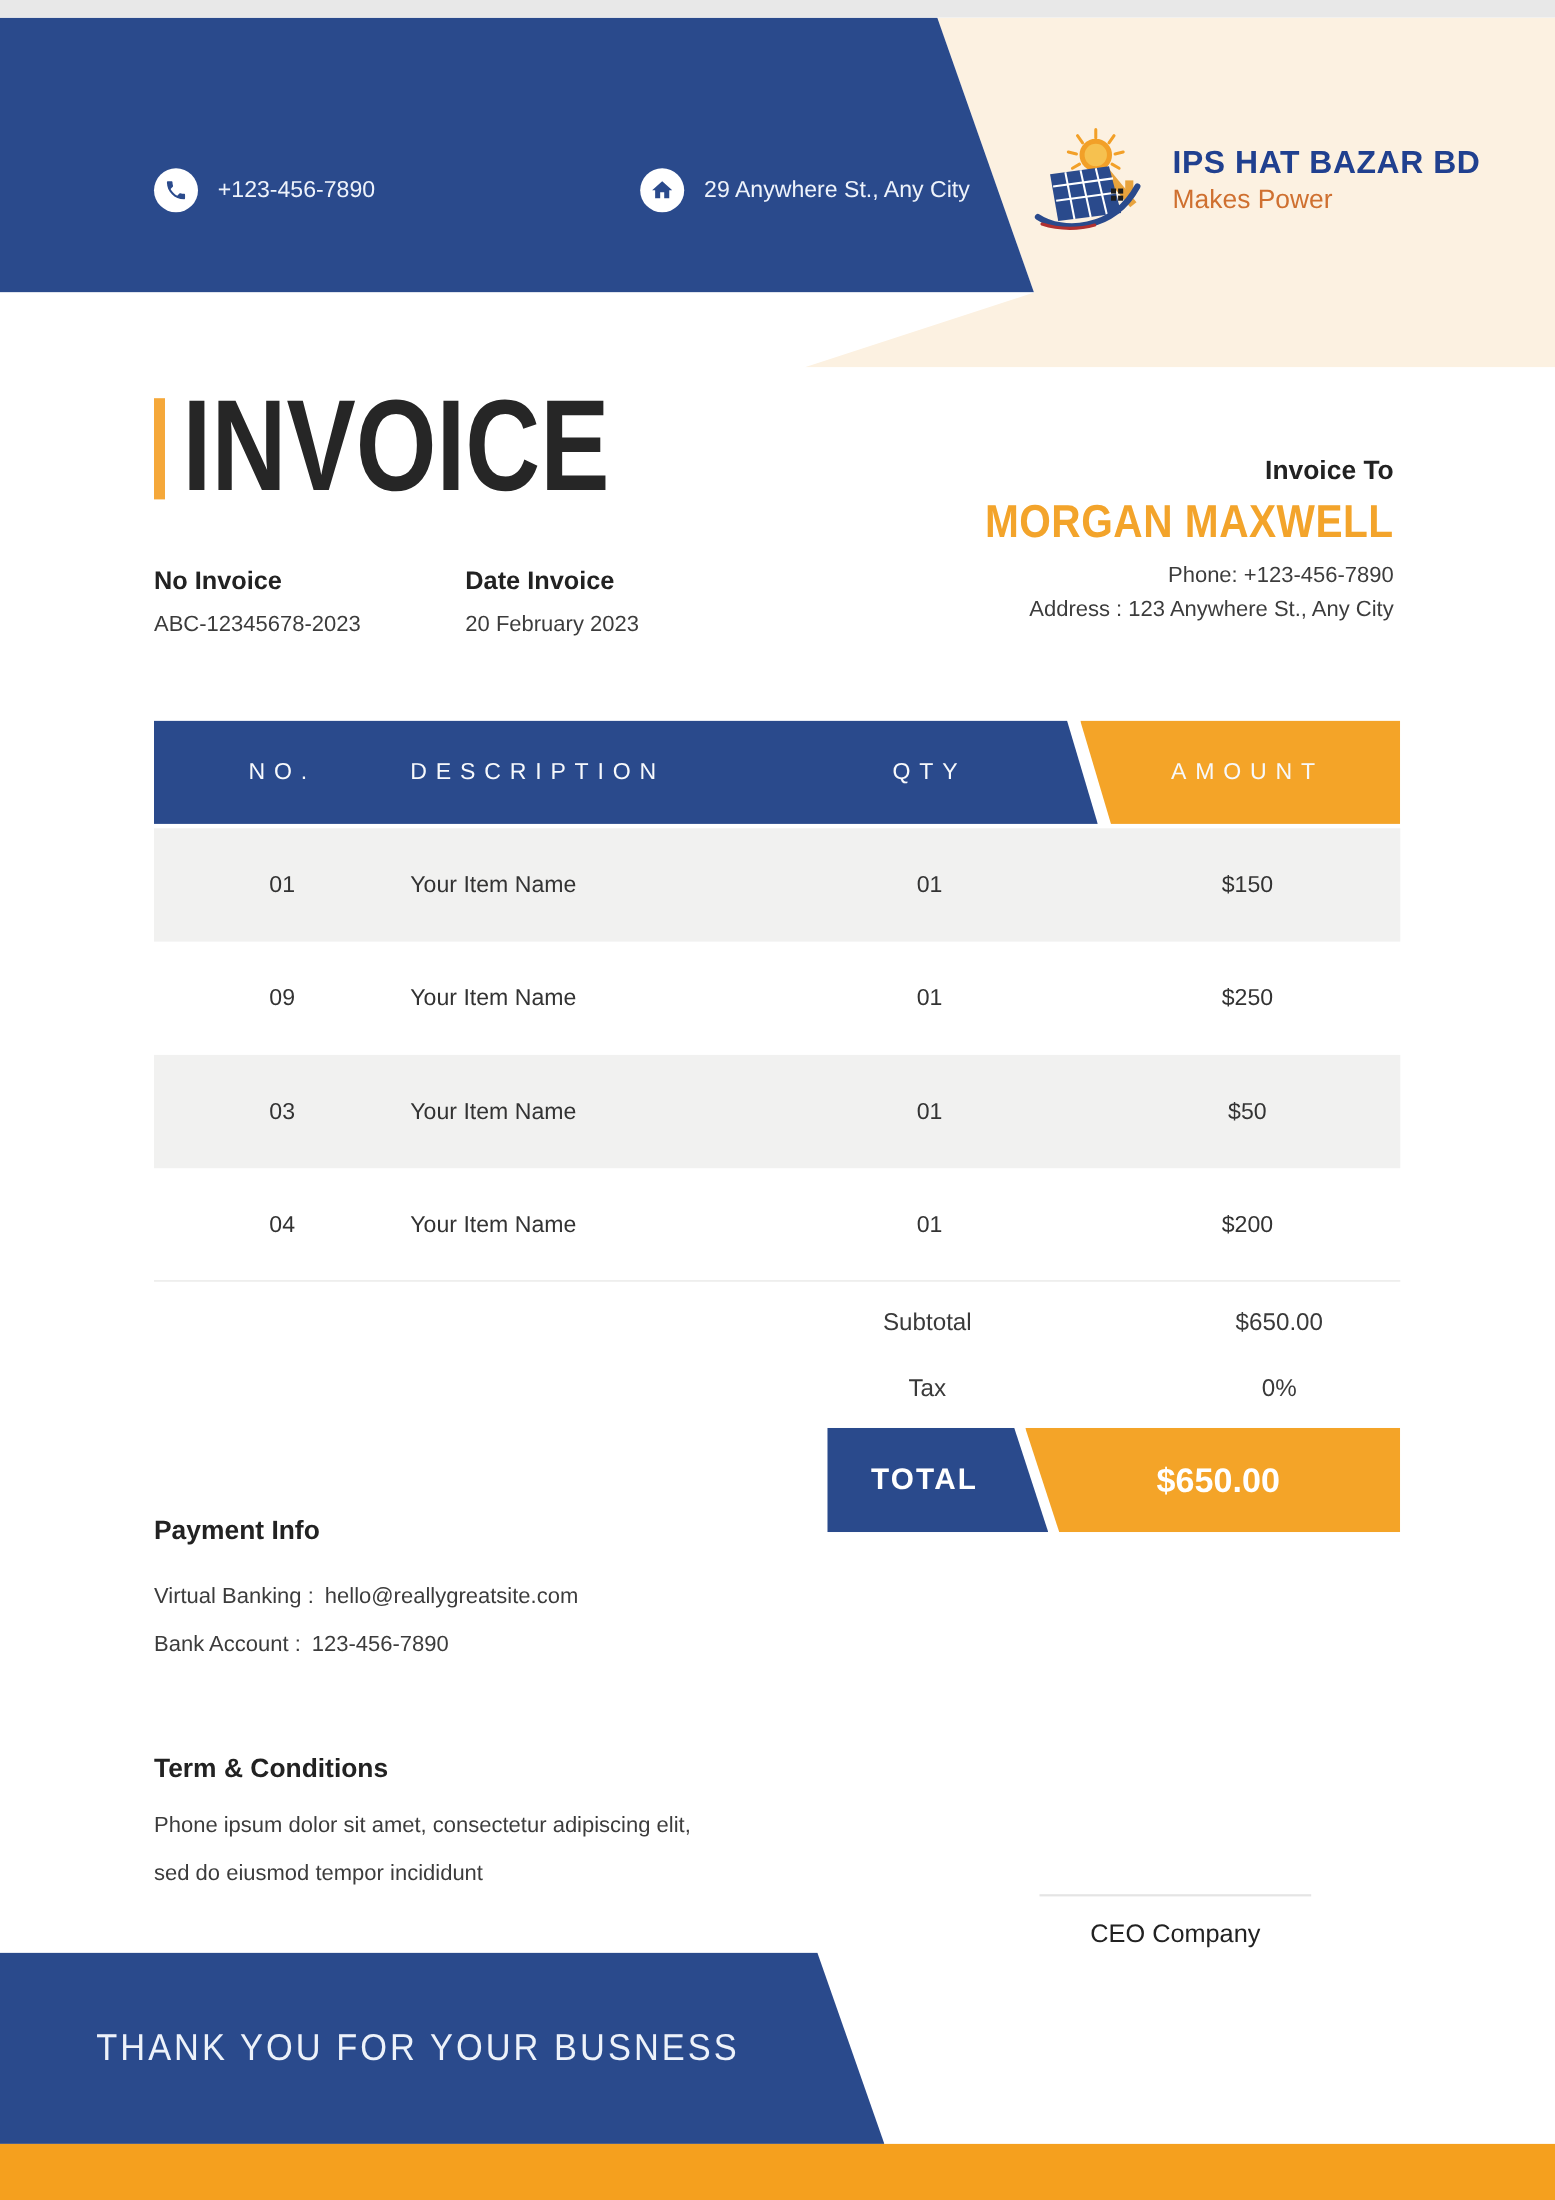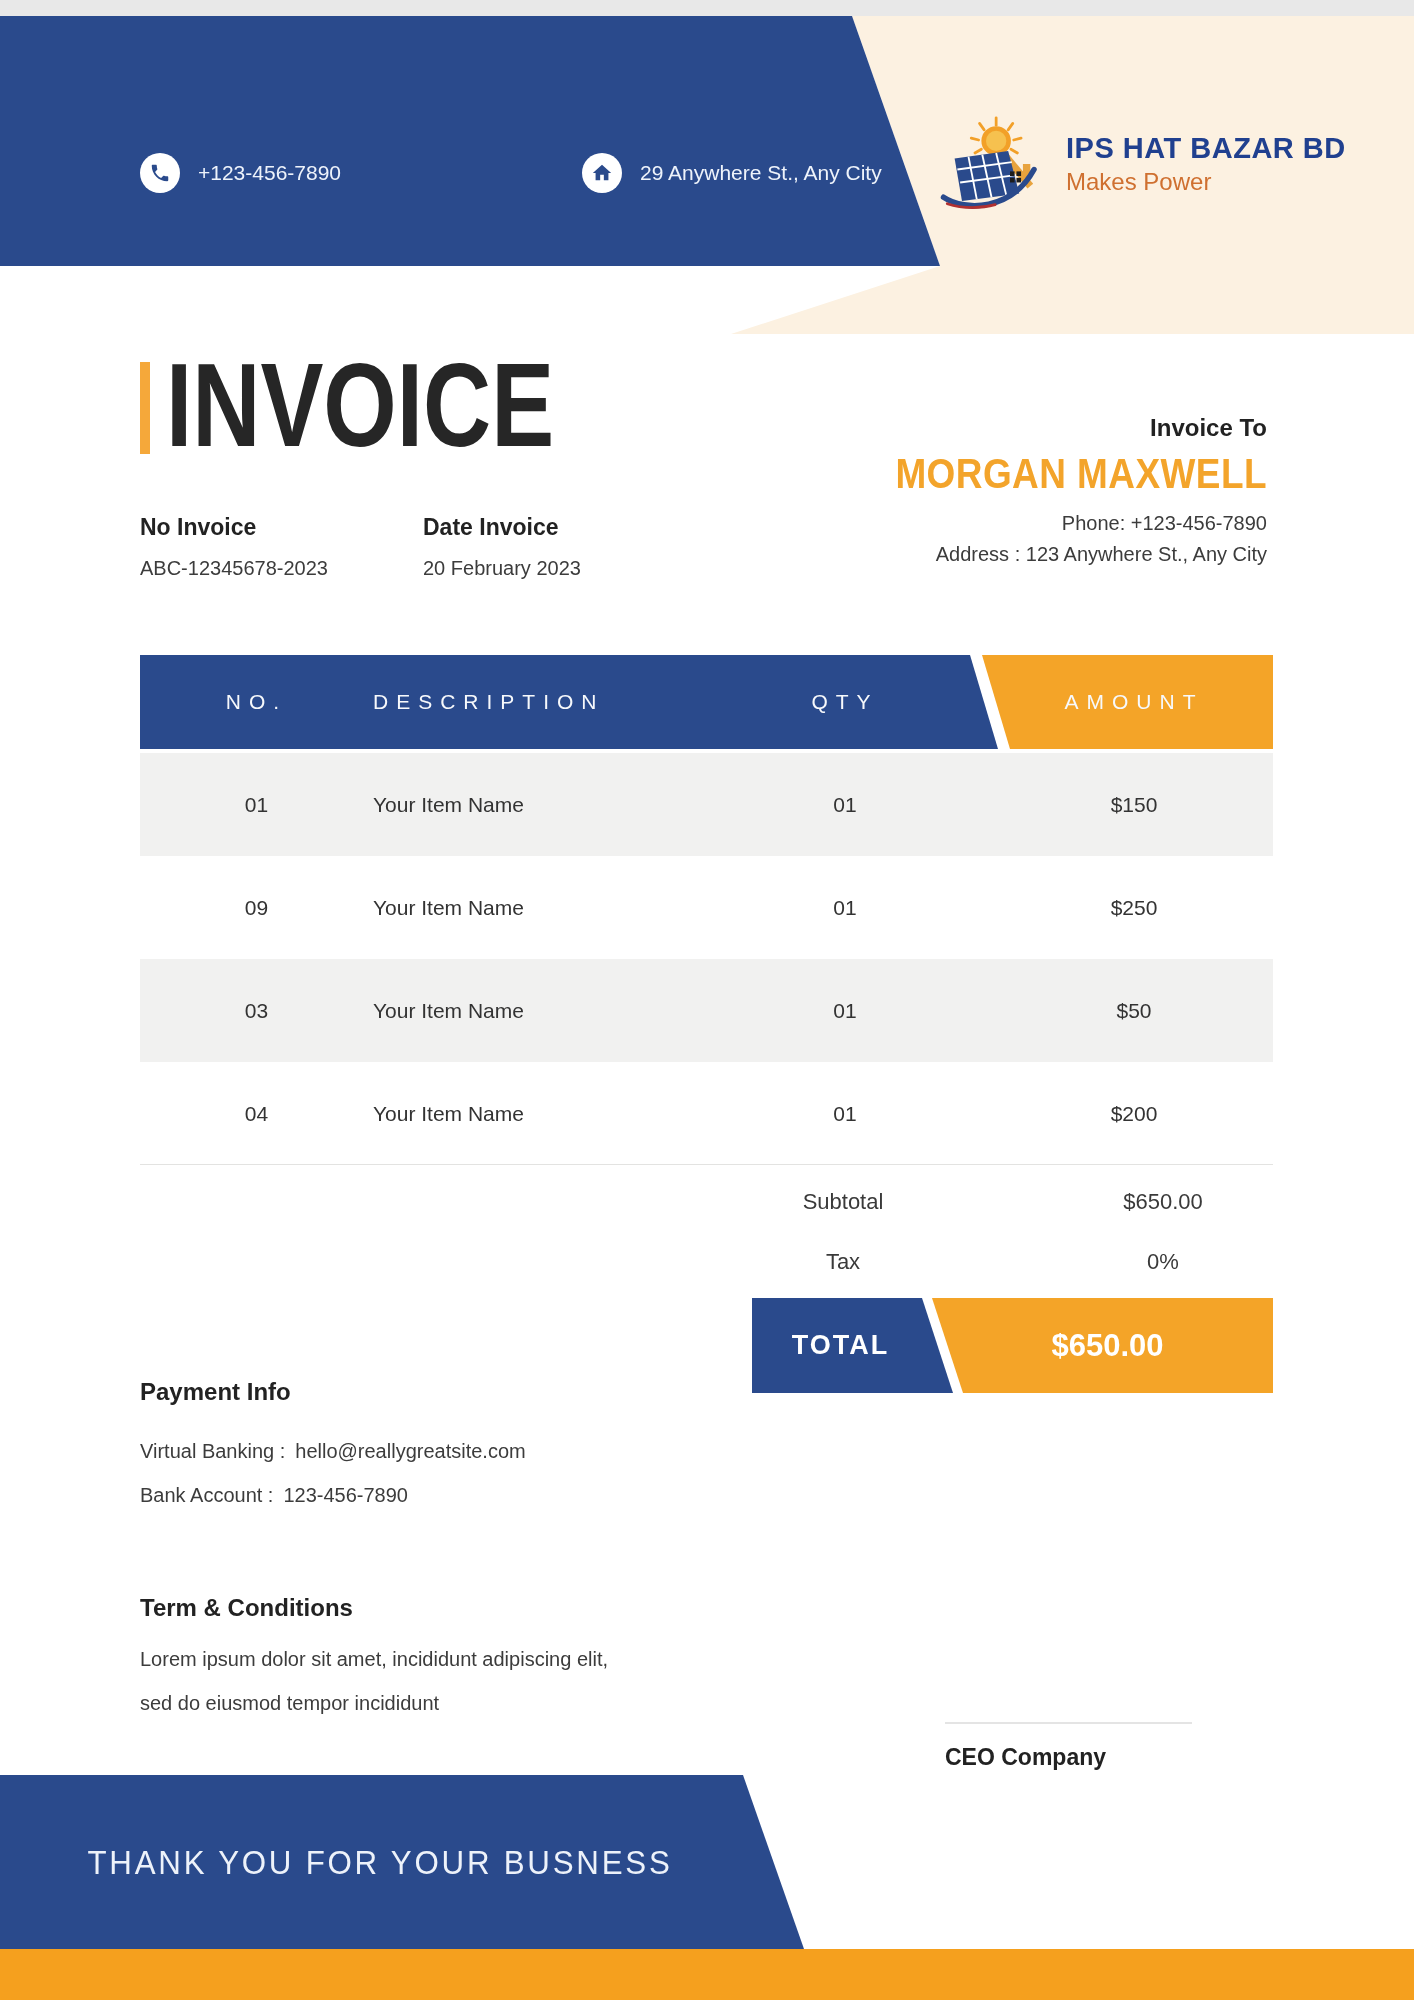--- a/index.html
+++ b/index.html
@@ -90,21 +90,21 @@
   .pay-line1{left:140px;top:1424px;}
   .pay-line2{left:140px;top:1468px;}
   .body-line{font-size:20px;color:#3c3c3c;}
   .body-line .val{margin-left:10px;text-align:right;}
   .terms-heading{left:140px;top:1578px;}
   .terms-line1{left:140px;top:1632px;}
   .terms-line2{left:140px;top:1676px;}
 
   
   .sig-line{left:945px;top:1706px;width:247px;height:2px;background:#e4e4e4;}
-  .sig-name{left:945px;top:1728px;width:247px;text-align:left;font-size:23px;font-weight:700;color:#222;}
+  .sig-name{left:945px;top:1728px;width:247px;text-align:center;font-size:23px;font-weight:400;color:#222;}
 
   
   .footer-blue{left:0;top:1759px;width:1414px;height:174px;background:#2a4a8c;
     clip-path:polygon(0 0,743px 0,804px 174px,0 174px);}
   .footer-thanks{left:0;top:1759px;width:760px;height:174px;display:flex;align-items:center;justify-content:center;
     color:#edf2fa;font-size:34px;letter-spacing:3px;transform:scaleX(.92);transform-origin:center;white-space:nowrap;}
   .footer-orange{left:0;top:1933px;width:1414px;height:67px;background:#f5a01e;}
 </style>
 </head>
 <body>
@@ -236,21 +236,21 @@
 
   <div class="abs section-heading pay-heading">Payment Info</div>
   <div class="abs body-line pay-line1">
     <span>Virtual Banking :</span><span class="val">hello@reallygreatsite.com</span>
   </div>
   <div class="abs body-line pay-line2">
     <span>Bank Account :</span><span class="val">123-456-7890</span>
   </div>
 
   <div class="abs section-heading terms-heading">Term &amp; Conditions</div>
-  <div class="abs body-line terms-line1">Lorem ipsum dolor sit amet, incididunt adipiscing elit,</div>
+  <div class="abs body-line terms-line1">Phone ipsum dolor sit amet, consectetur adipiscing elit,</div>
   <div class="abs body-line terms-line2">sed do eiusmod tempor incididunt</div>
 
   <div class="abs sig-line"></div>
   <div class="abs sig-name">CEO Company</div>
 
   <div class="abs footer-blue"></div>
   <div class="abs footer-thanks">THANK YOU FOR YOUR BUSNESS</div>
   <div class="abs footer-orange"></div>
 
 </div>

